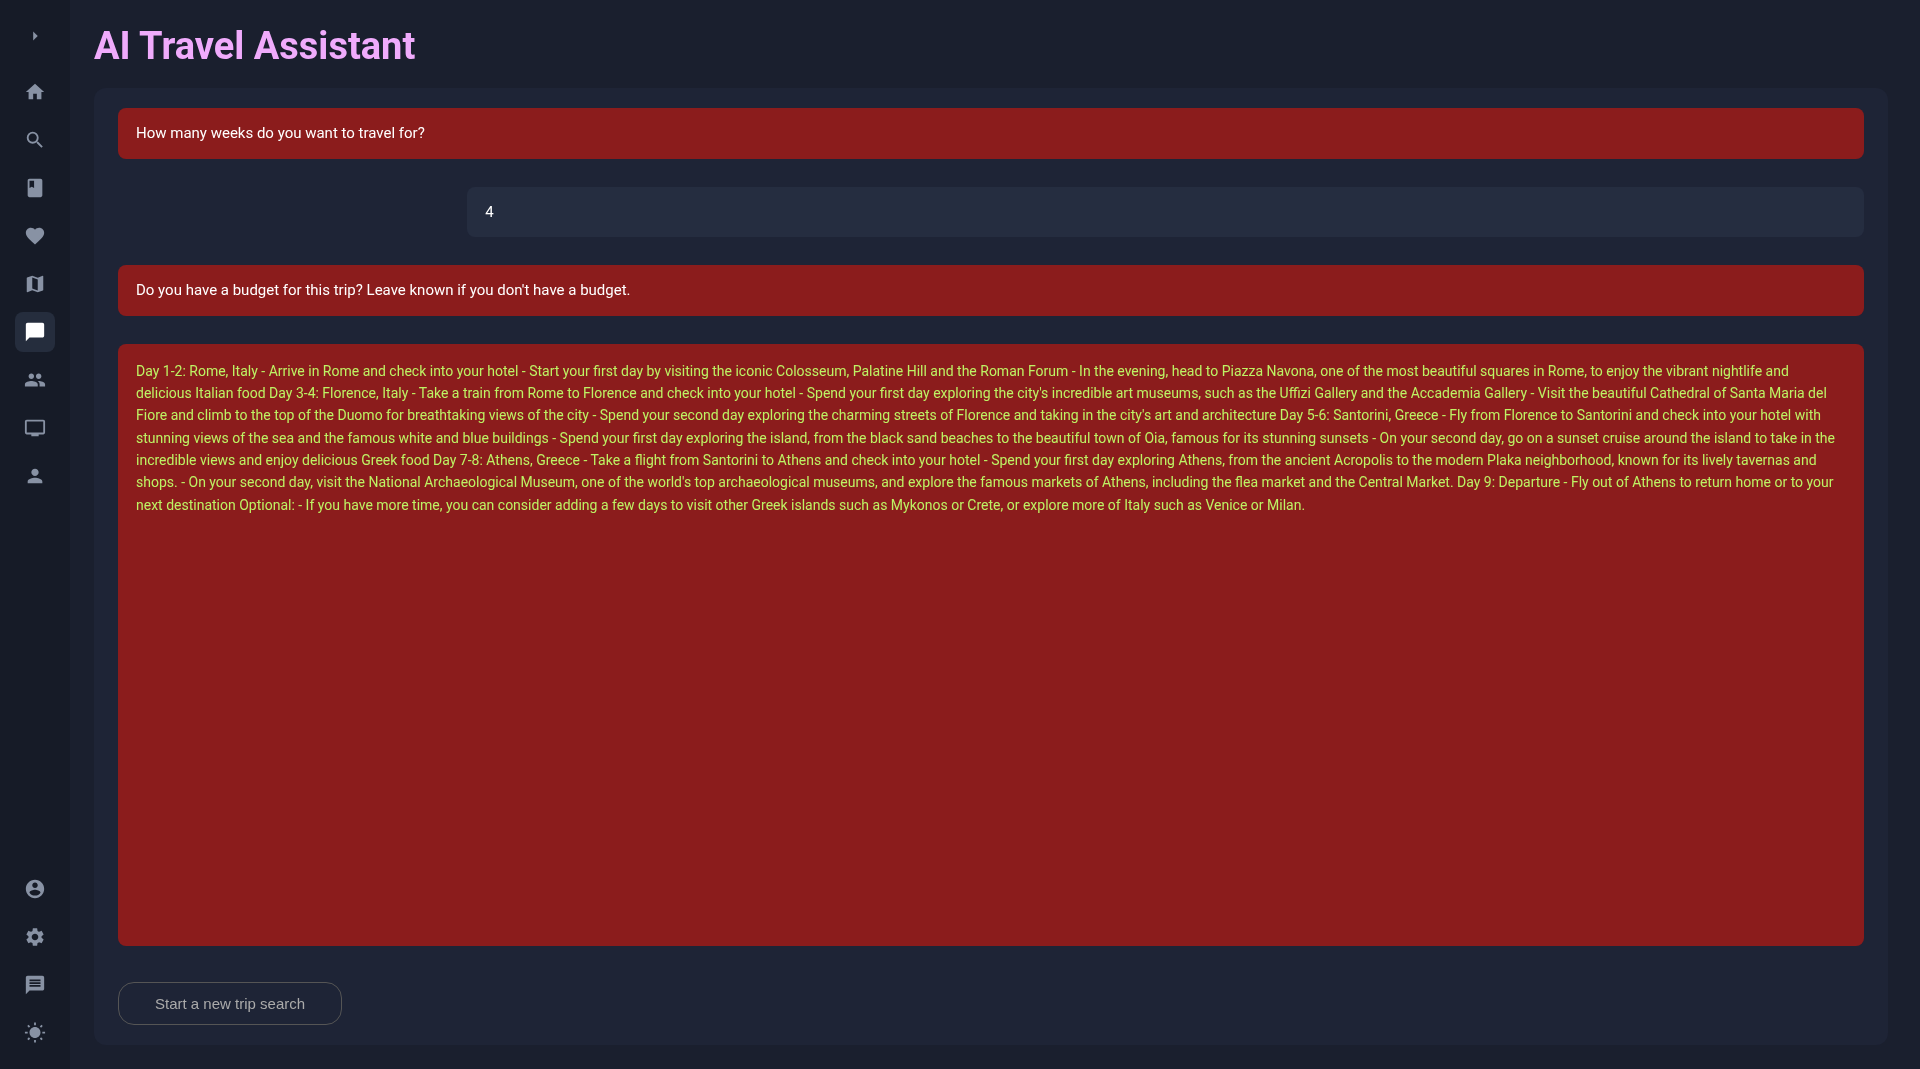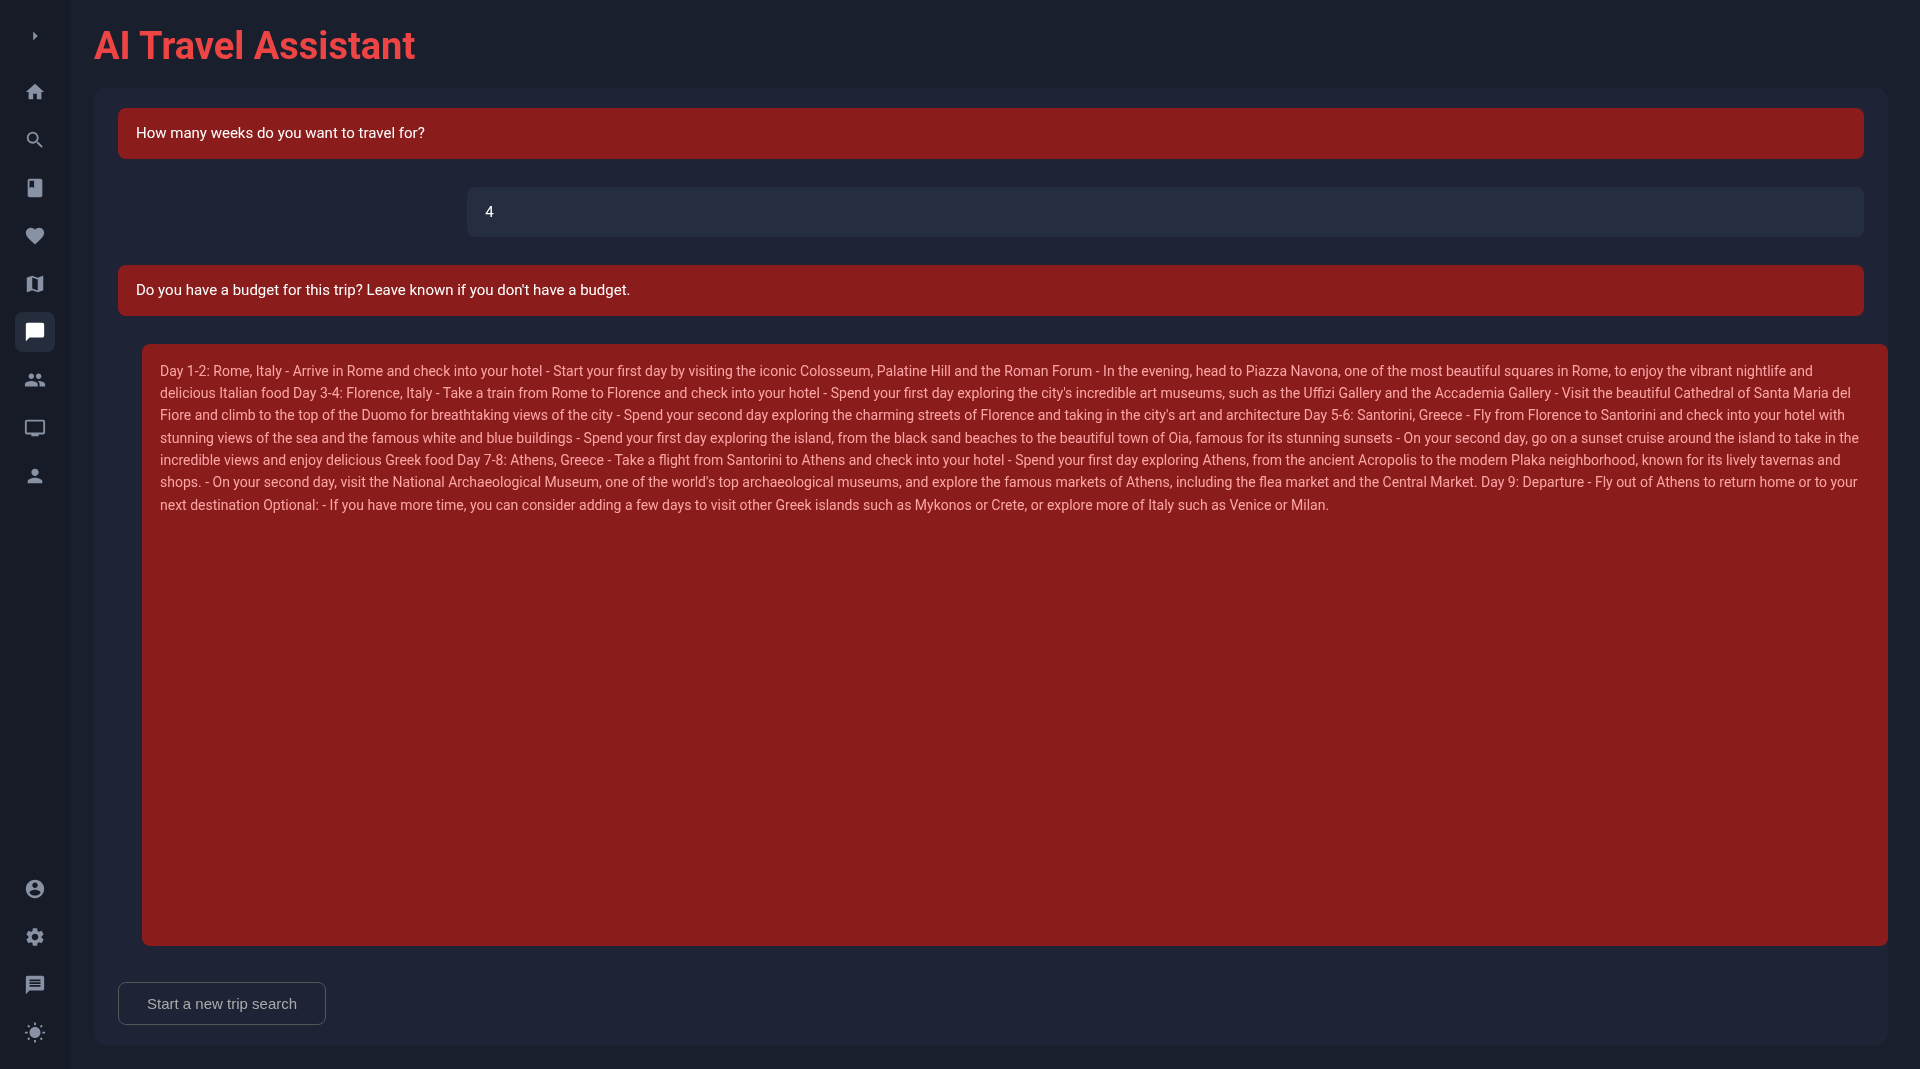--- a/index.html
+++ b/index.html
@@ -67,21 +67,21 @@
       flex: 1;
       display: flex;
       flex-direction: column;
       padding: 24px 32px 24px 24px;
       overflow: hidden;
     }
 
     .page-title {
       font-size: 38px;
       font-weight: 700;
-      color: #ef4444;
+      color: #f0abfc;
       margin-bottom: 20px;
     }
 
     
     .chat-container {
       background-color: #1e2436;
       border-radius: 12px;
       flex: 1;
       display: flex;
       flex-direction: column;
@@ -112,48 +112,47 @@
       width: 80%;
       align-self: flex-end;
       margin-left: auto;
     }
 
     
     .message-ai-large {
       background-color: #8b1c1c;
       border-radius: 8px;
       padding: 16px 18px;
-      color: #fca5a5;
+      color: #bef264;
       font-size: 14px;
       line-height: 1.6;
       width: 100%;
       flex: 1;
       overflow-y: auto;
-      margin-left: 24px;
     }
 
     .message-ai-large::-webkit-scrollbar {
       width: 6px;
     }
     .message-ai-large::-webkit-scrollbar-track {
       background: rgba(0,0,0,0.2);
       border-radius: 3px;
     }
     .message-ai-large::-webkit-scrollbar-thumb {
       background: rgba(255,255,255,0.2);
       border-radius: 3px;
     }
 
     
     .btn-new-trip {
       background-color: transparent;
       border: 1px solid #555;
       color: #aaa;
-      padding: 12px 28px;
-      border-radius: 8px;
+      padding: 12px 36px;
+      border-radius: 16px;
       font-size: 15px;
       cursor: pointer;
       align-self: flex-start;
       margin-top: 8px;
       flex-shrink: 0;
     }
   </style>
 </head>
 <body>
 

